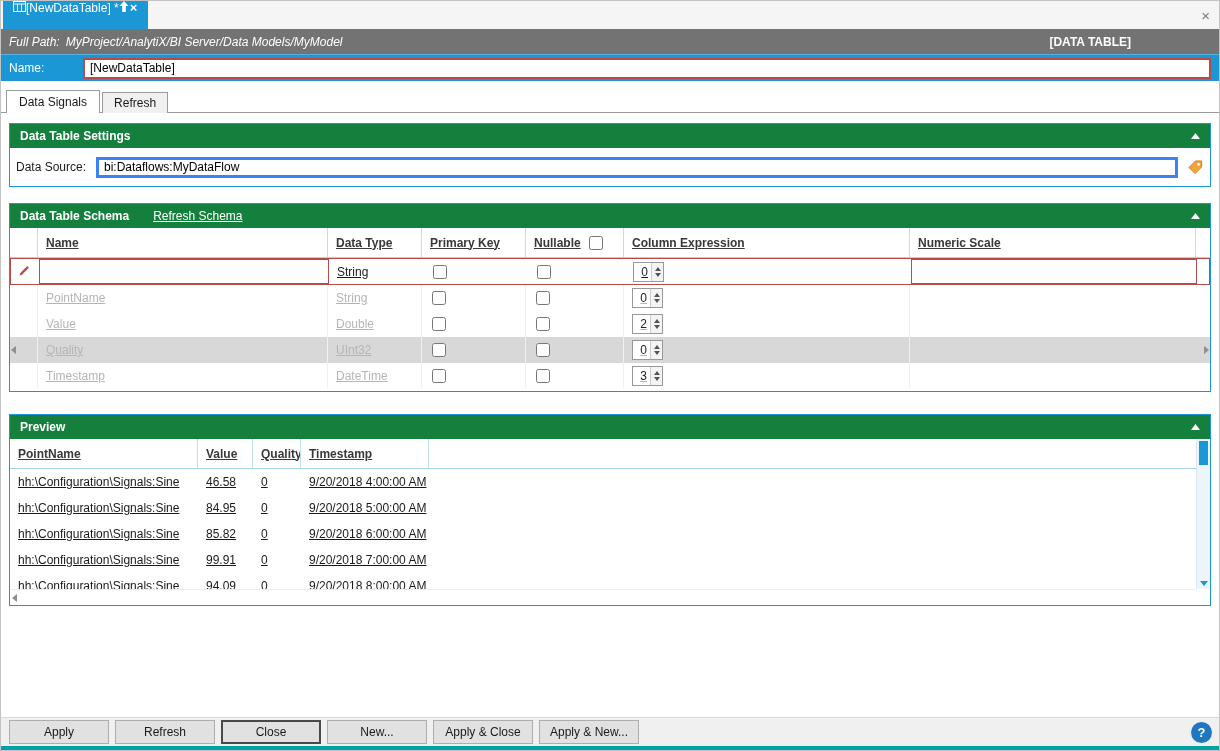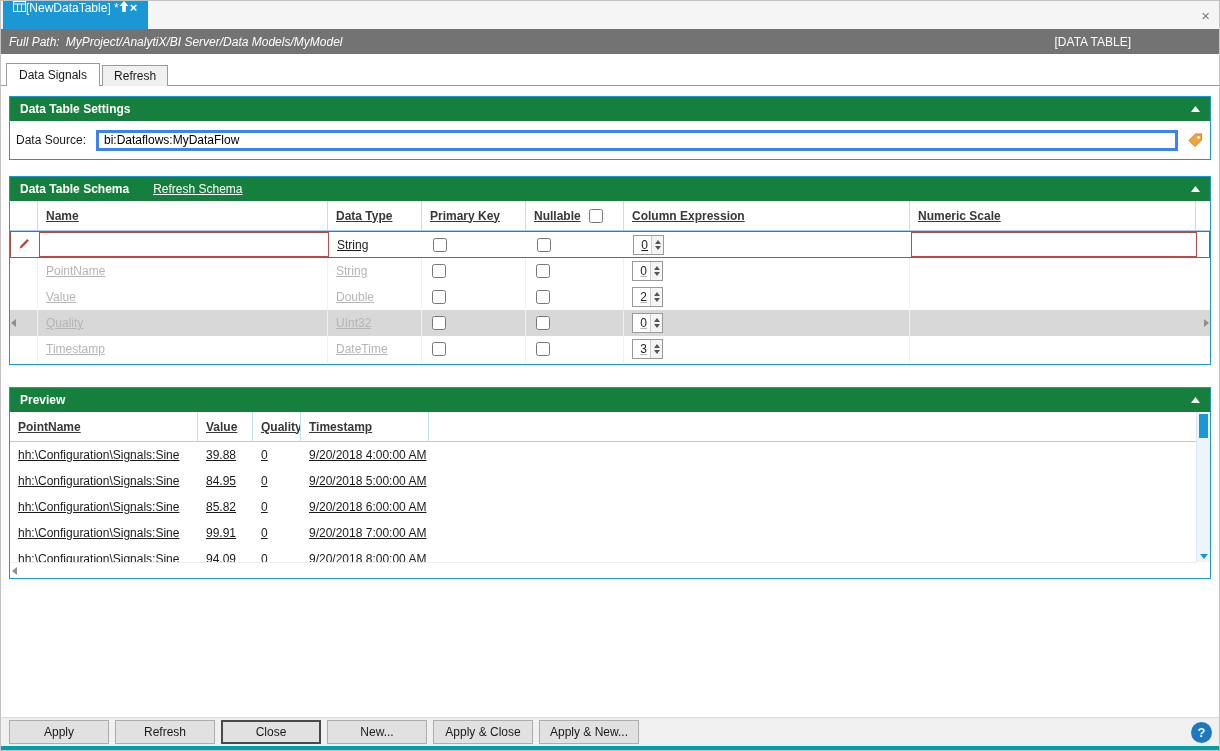--- a/index.html
+++ b/index.html
@@ -13,21 +13,21 @@
              display:flex; padding:0 10px; cursor:default; }
   .tab-title { font-size:12px; }
   .tab-x { font-size:13px; font-weight:bold; line-height:1; padding:0 1px; }
   .win-close { margin-left:auto; color:#7a7a7a; font-size:15px; padding:0 9px; line-height:1; }
 
   
   .fullpath-bar { height:25px; background:#737373; color:#fff; display:flex;
                   align-items:center; padding:0 88px 0 8px; }
   .fp-label { font-style:italic; margin-right:6px; }
   .fp-value { font-style:italic; flex:1; }
-  .fp-badge { font-weight:normal; }
+  .fp-badge { font-weight:bold; }
   .name-bar { height:27px; background:#1c97d6; display:flex; align-items:center;
               padding:0 8px; border-top:1px solid rgba(255,255,255,.25); }
   .name-label { color:#fff; width:74px; }
   .name-input { flex:1; height:21px; border:2px solid #b94a48; padding:0 5px;
                 font:12px "Liberation Sans", sans-serif; outline:none; }
 
   
   .tabstrip { margin-top:10px; height:22px; border-bottom:1px solid #9a9a9a;
               display:flex; align-items:flex-end; padding-left:5px; position:relative; }
   .tab { border:1px solid #9a9a9a; border-bottom:none; padding:3px 11px; margin-right:2px;
@@ -128,20 +128,24 @@
     </div>
     <span class="win-close">×</span>
   </div>
 
   <div class="fullpath-bar">
     <span class="fp-label">Full Path:</span>
     <span class="fp-value">MyProject/AnalytiX/BI Server/Data Models/MyModel</span>
     <span class="fp-badge">[DATA TABLE]</span>
   </div>
 
+  <div class="name-bar">
+    <span class="name-label">Name:</span>
+    <input class="name-input" value="[NewDataTable]" style="">
+  </div>
 
   <div class="tabstrip">
     <div class="tab active">Data Signals</div>
     <div class="tab">Refresh</div>
   </div>
 
   <div class="section">
     <div class="section-header">
       <span class="section-title">Data Table Settings</span>
       <span class="collapse">
@@ -329,21 +333,21 @@
       <div class="g-row g-header" style="margin-right:14px;">
         <div class="cell pc-point">PointName</div>
         <div class="cell pc-value">Value</div>
         <div class="cell pc-quality">Quality</div>
         <div class="cell pc-ts">Timestamp</div>
         <div class="cell pc-fill" style="border-right:none;"></div>
       </div>
       <div class="p-rows">
         <div class="g-row">
           <div class="cell pc-point">hh:\Configuration\Signals:Sine</div>
-          <div class="cell pc-value">39.88</div>
+          <div class="cell pc-value">46.58</div>
           <div class="cell pc-quality">0</div>
           <div class="cell pc-ts">9/20/2018 4:00:00 AM</div>
         </div>
         <div class="g-row">
           <div class="cell pc-point">hh:\Configuration\Signals:Sine</div>
           <div class="cell pc-value">84.95</div>
           <div class="cell pc-quality">0</div>
           <div class="cell pc-ts">9/20/2018 5:00:00 AM</div>
         </div>
         <div class="g-row">

